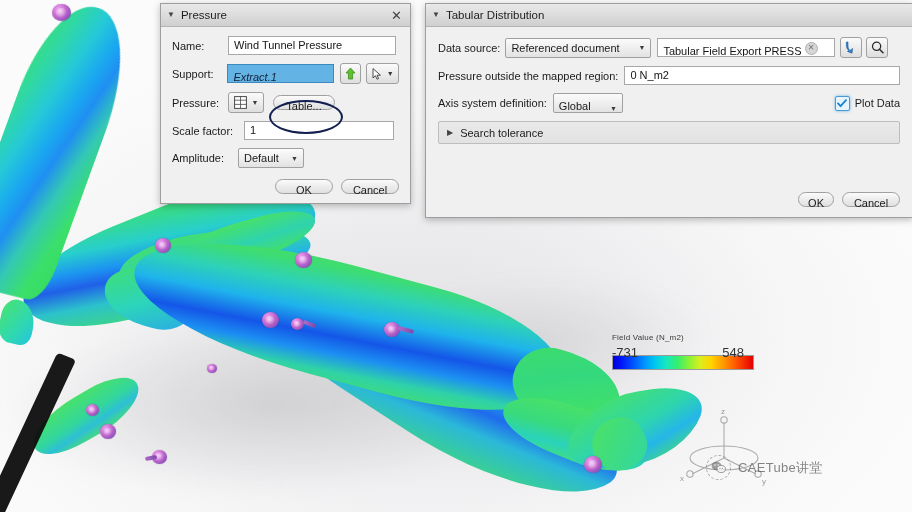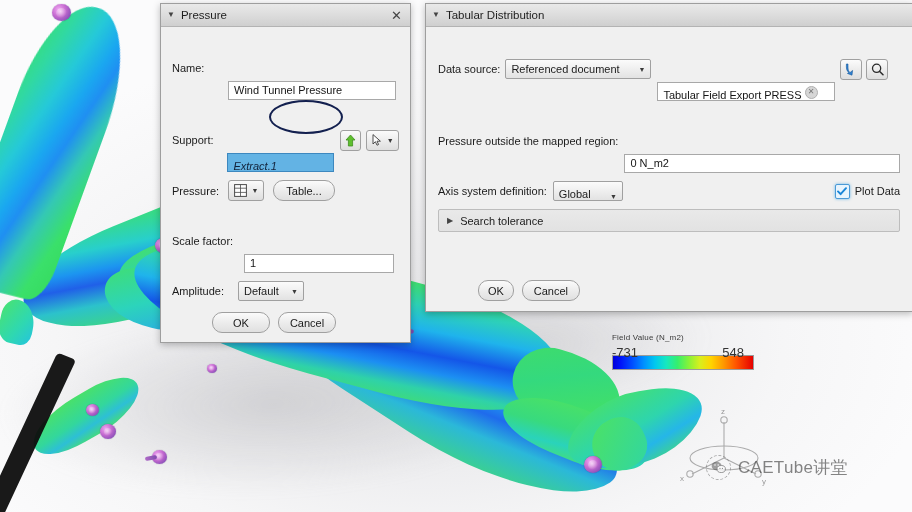--- a/index.html
+++ b/index.html
@@ -160,21 +160,21 @@
   }
 
   
   .triad{position:absolute;left:678px;top:404px;width:92px;height:86px;opacity:.55;}
   .triad svg{display:block;}
 
   
   .watermark{position:absolute;left:706px;top:455px;display:flex;align-items:center;gap:7px;opacity:.62;}
   .wm-logo{width:23px;height:23px;border-radius:50%;border:1.4px dashed #7a7a7a;display:flex;align-items:center;justify-content:center;}
   .wm-logo svg{display:block;}
-  .wm-text{font-size:17px;color:#3b3b3b;letter-spacing:.3px;font-family:"Liberation Sans",sans-serif;}
+  .wm-text{font-size:13px;color:#3b3b3b;letter-spacing:.3px;font-family:"Liberation Sans",sans-serif;}
 
   
   .dlg{position:absolute;background:#f0f0f0;border:1px solid #9e9e9e;
        box-shadow:0 2px 7px rgba(0,0,0,.26);}
   .dlg-title{
     height:22px;display:flex;align-items:center;padding:0 6px;
     background:linear-gradient(180deg,#e9e9e9 0%,#dcdcdc 52%,#cfcfcf 100%);
     border-bottom:1px solid #b3b3b3;font-size:11.5px;color:#1e1e1e;
   }
   .dlg-title .tri{margin-right:6px;font-size:8px;color:#444;line-height:1;}
@@ -182,45 +182,44 @@
   .dlg-close{font-size:13px;color:#444;cursor:default;line-height:1;padding:0 2px;}
   .dlg-body{padding:9px 11px 9px 11px;}
 
   .row{display:flex;align-items:center;margin-bottom:8px;}
   .lbl{font-size:11px;color:#1b1b1b;white-space:nowrap;}
 
   .txt{
     border:1px solid #a8a8a8;background:#fff;height:19px;line-height:19px;
     font-size:11px;color:#151515;padding:3px 5px;box-sizing:border-box;
     font-family:"Liberation Sans",sans-serif;
-    margin-top:45px;
   }
   .txt.sel{background:#63b3e4;border:1px solid #3d88bf;color:#12223a;font-style:italic;}
 
   .btn{
     border:1px solid #a0a0a0;border-radius:10px;
     background:linear-gradient(180deg,#fbfbfb 0%,#ededed 48%,#e0e0e0 100%);
-    font-size:11px;color:#1b1b1b;height:21px;line-height:20px;
+    font-size:11px;color:#1b1b1b;height:15px;line-height:20px;
     text-align:center;box-sizing:border-box;padding:0 9px;cursor:default;
   }
   .iconbtn{
     border:1px solid #a0a0a0;border-radius:3px;
     background:linear-gradient(180deg,#fbfbfb 0%,#ededed 48%,#dedede 100%);
     height:21px;box-sizing:border-box;display:flex;align-items:center;
     justify-content:center;gap:3px;padding:0 3px;cursor:default;
   }
   .combo{
     border:1px solid #a0a0a0;border-radius:2px;
     background:linear-gradient(180deg,#fbfbfb 0%,#efefef 50%,#e2e2e2 100%);
     height:20px;box-sizing:border-box;display:flex;align-items:center;
     padding:0 5px;font-size:11px;color:#1b1b1b;cursor:default;
   }
   .caret{margin-left:7px;font-size:7px;color:#3a3a3a;line-height:1;}
 
-  .dlg-footer{display:flex;gap:8px;padding:0 11px 9px 11px;margin-left:40px;}
+  .dlg-footer{display:flex;justify-content:flex-end;gap:8px;padding:0 11px 9px 11px;}
   .fbtn{min-width:58px;}
 
   
   .circle-ann{
     position:absolute;border:2.6px solid #13204f;border-radius:50%;
     pointer-events:none;
   }
 
   
   #dlgPressure{left:160px;top:3px;width:249px;}

